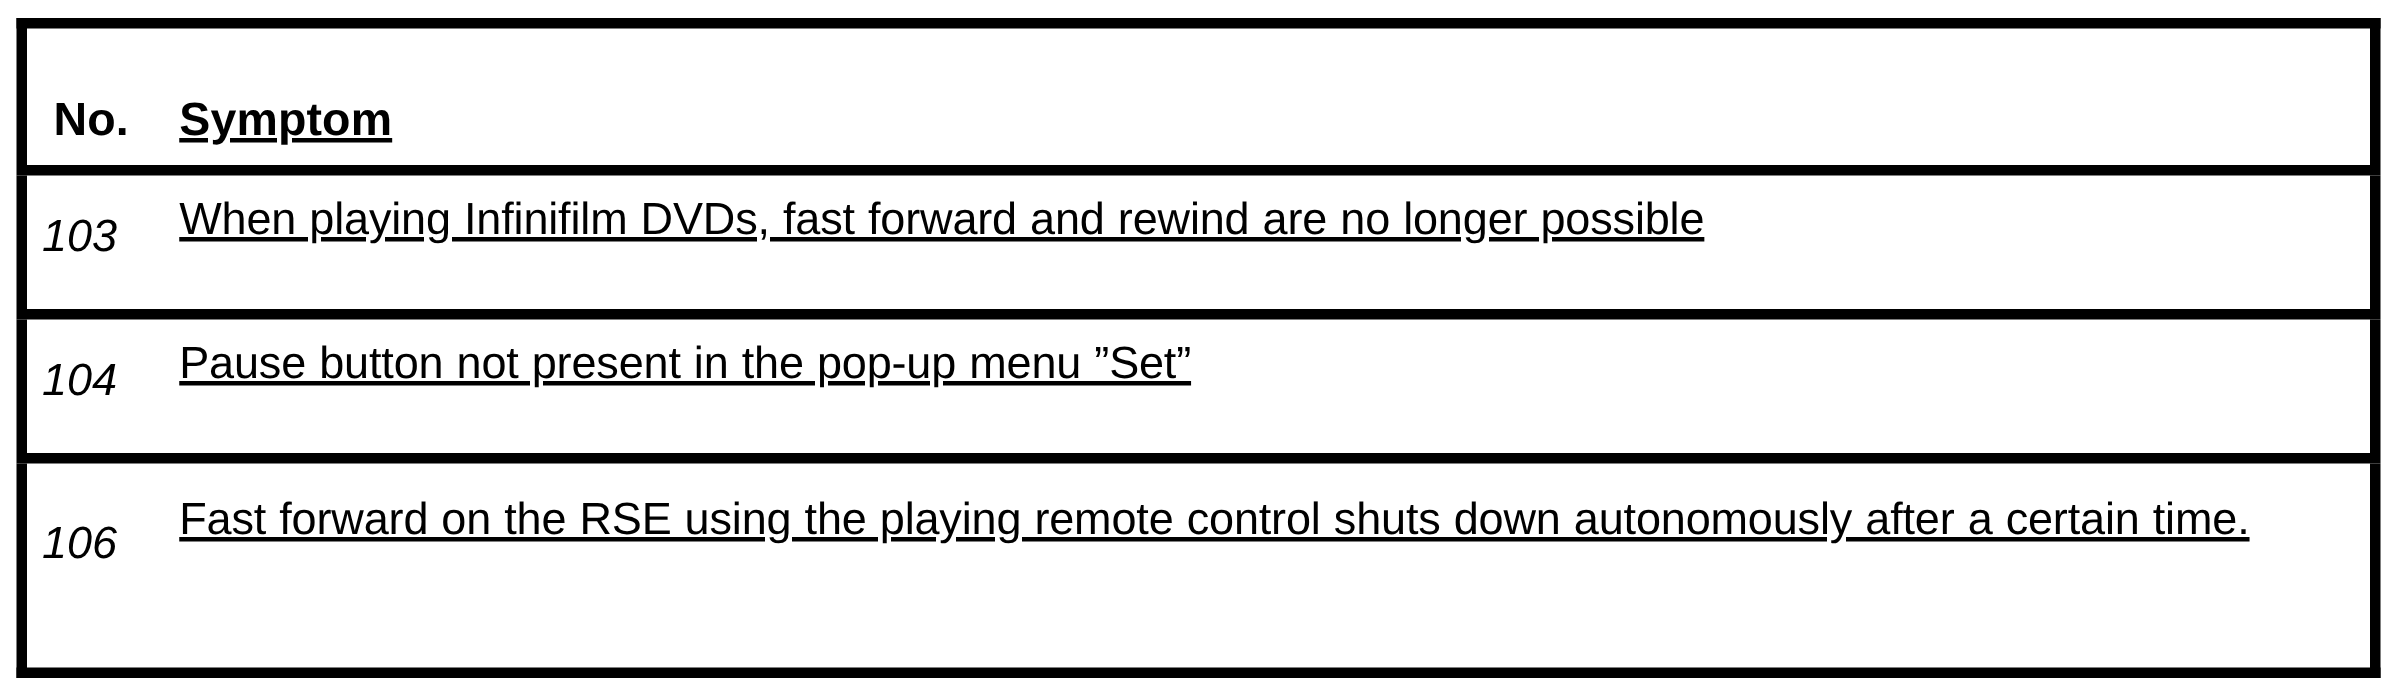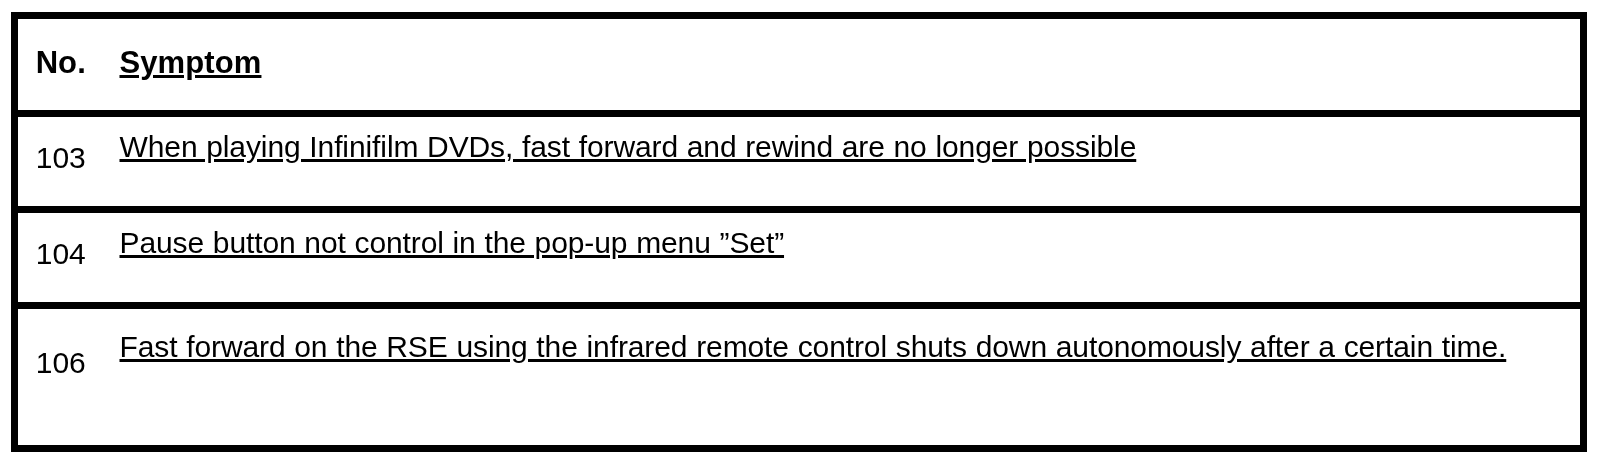--- a/index.html
+++ b/index.html
@@ -79,42 +79,44 @@
   .row-header .cell-symptom {
     height: 91px;             
   }
   .header-text {
     display: block;
     font-weight: bold;
     font-size: 31px;
     line-height: 34px;
     letter-spacing: 0.1px;
     padding-top: 27px;
+    margin-top: 17px;
   }
   .row-header .cell-no .header-text {
     text-align: center;
   }
 
   
   .row-data .cell-no,
   .row-data .cell-symptom {
     height: 89px;             
   }
   .row-data.row-tall .cell-no,
   .row-data.row-tall .cell-symptom {
     height: 136px;            
   }
 
   .num-text {
     display: block;
     font-size: 30px;
     line-height: 33px;
     padding-top: 24px;
-    text-align: center;
+    text-align: left;
     white-space: nowrap;
+    font-style: italic;
   }
 
   .symptom-text {
     display: block;
     font-size: 30px;
     line-height: 36px;
     padding-top: 12px;
     letter-spacing: -0.1px;
     word-spacing: 0.5px;
   }
@@ -154,29 +156,29 @@
         <td class="cell-symptom">
           <span class="symptom-text">When playing Infinifilm DVDs, fast forward and rewind are no longer possible</span>
         </td>
       </tr>
 
       <tr class="row-data row-divider">
         <td class="cell-no">
           <span class="num-text">104</span>
         </td>
         <td class="cell-symptom">
-          <span class="symptom-text">Pause button not control in the pop-up menu ”Set”</span>
+          <span class="symptom-text">Pause button not present in the pop-up menu ”Set”</span>
         </td>
       </tr>
 
       <tr class="row-data row-tall row-divider">
         <td class="cell-no">
           <span class="num-text">106</span>
         </td>
         <td class="cell-symptom">
-          <span class="symptom-text">Fast forward on the RSE using the infrared remote control shuts down autonomously after a certain time.</span>
+          <span class="symptom-text">Fast forward on the RSE using the playing remote control shuts down autonomously after a certain time.</span>
         </td>
       </tr>
 
     </tbody>
   </table>
 
 </div>
 
 </body></html>

